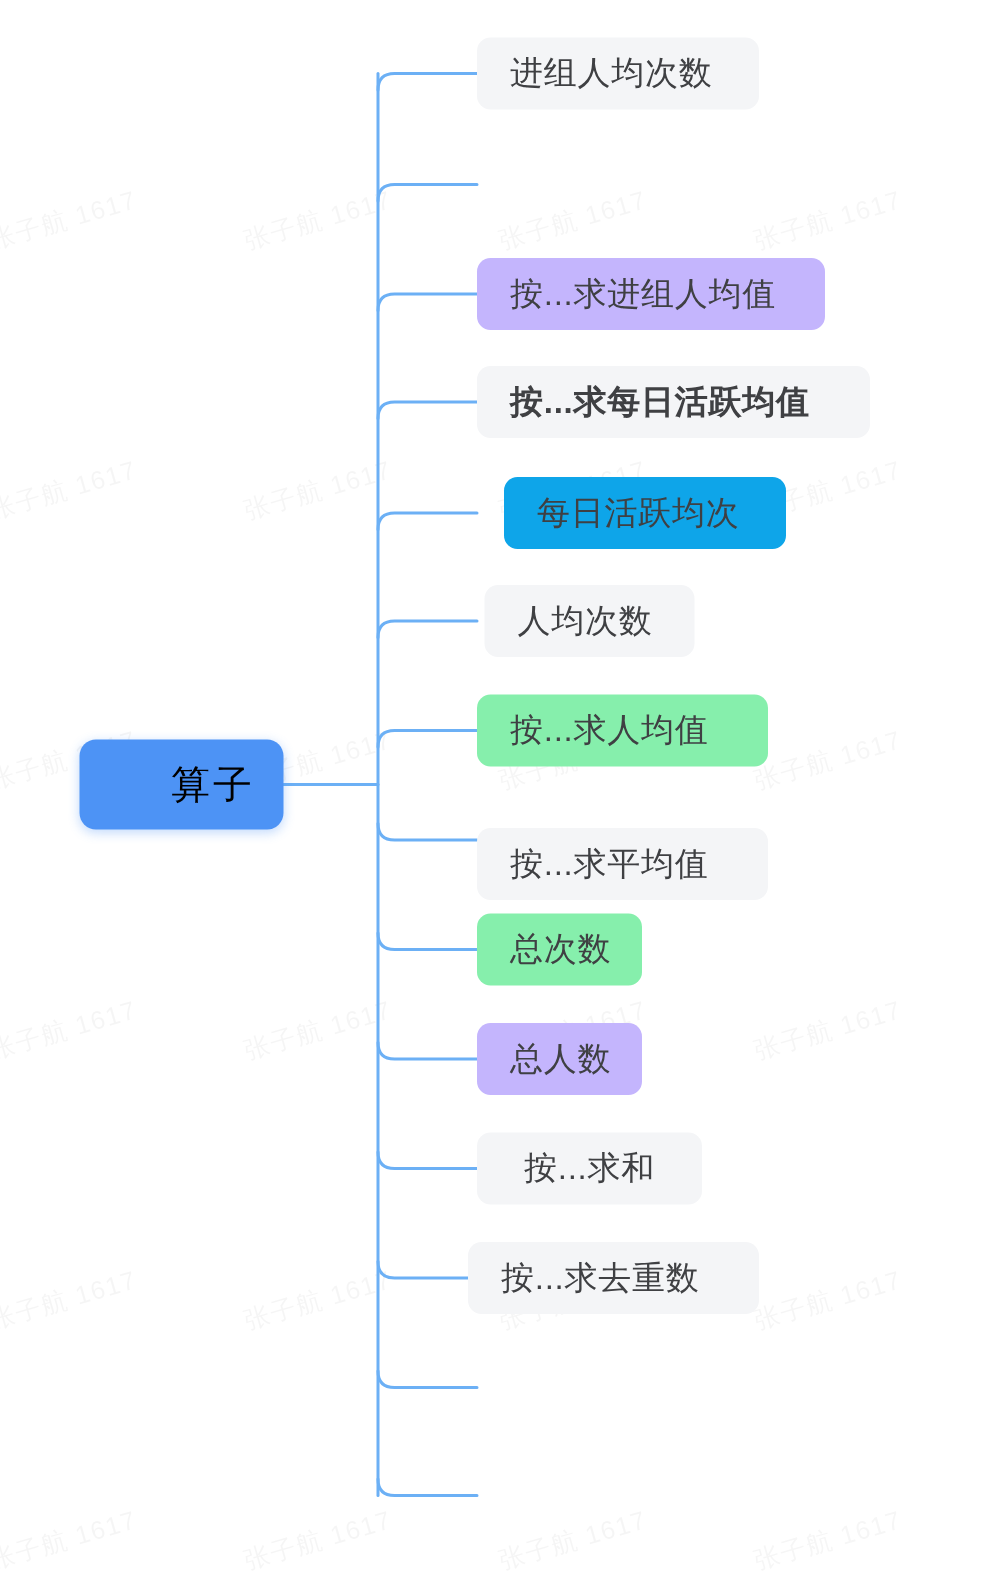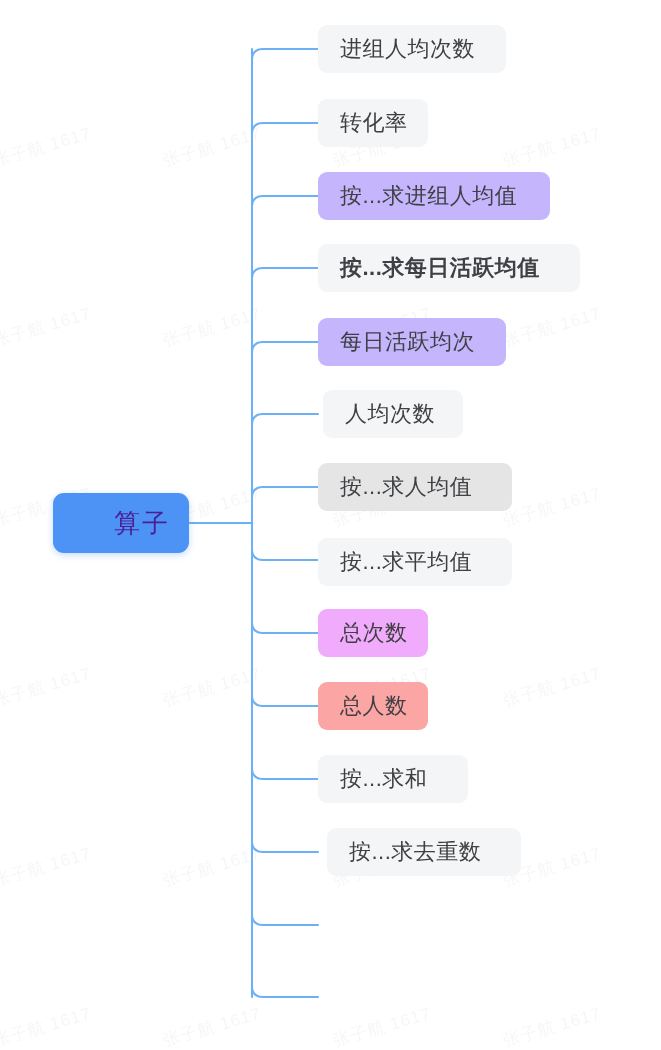--- a/index.html
+++ b/index.html
@@ -71,21 +71,21 @@
     left: 53px;
     top: 493px;
     width: 136px;
     height: 60px;
     box-sizing: border-box;
     display: flex;
     align-items: center;
     justify-content: center;
     border-radius: 11px;
     background: #4d93f5;
-    color: #4c1d95;
+    color: #000000;
     font-size: 26px;
     letter-spacing: 2px;
     box-shadow: 0 2px 7px rgba(77,147,245,0.33);
     padding-left: 42px;
   }
 </style>
 </head>
 <body>
 
 <div id="mindmap-canvas">
@@ -136,48 +136,45 @@
       <path d="M 252 986 Q 252 997 263 997 L 318 997" fill="none" stroke="#6cb0f5" stroke-width="2" stroke-linecap="round"></path>
     </svg>
 
   <div id="node-layer">
     <div id="root-node">
       <span>算子</span>
     </div>
   <div class="child-node" style="left: 318px; top: 25px; width: 188px; background: rgb(244, 245, 247); color: rgb(63, 64, 67);">
         <span>进组人均次数</span>
       </div>
-      <div class="child-node" style="left: 318px; top: 99px; width: 110px; background: rgb(244, 245, 247); color: rgb(63, 64, 67);">
-        <span>转化率</span>
-      </div>
       <div class="child-node" style="left: 318px; top: 172px; width: 232px; background: #c4b5fd; color: rgb(63, 64, 67);">
         <span>按...求进组人均值</span>
       </div>
       <div class="child-node" style="left: 318px; top: 244px; width: 262px; background: rgb(244, 245, 247); color: rgb(63, 64, 67); font-weight: bold;">
         <span>按...求每日活跃均值</span>
       </div>
-      <div class="child-node" style="left: 318px; top: 318px; width: 188px; background: #c4b5fd; color: rgb(63, 64, 67);">
+      <div class="child-node" style="left: 336px; top: 318px; width: 188px; background: #0ea5e9; color: rgb(63, 64, 67);">
         <span>每日活跃均次</span>
       </div>
       <div class="child-node" style="left: 323px; top: 390px; width: 140px; background: rgb(244, 245, 247); color: rgb(63, 64, 67);">
         <span>人均次数</span>
       </div>
-      <div class="child-node" style="left: 318px; top: 463px; width: 194px; background: #e5e5e5; color: rgb(63, 64, 67); text-align: right;">
+      <div class="child-node" style="left: 318px; top: 463px; width: 194px; background: #86efac; color: rgb(63, 64, 67); text-align: right;">
         <span>按...求人均值</span>
       </div>
-      <div class="child-node" style="left: 318px; top: 538px; width: 194px; background: rgb(244, 245, 247); color: rgb(63, 64, 67);">
+      <div class="child-node" style="left: 318px; top: 552px; width: 194px; background: rgb(244, 245, 247); color: rgb(63, 64, 67);">
         <span>按...求平均值</span>
       </div>
-      <div class="child-node" style="left: 318px; top: 609px; width: 110px; background: #f0abfc; color: rgb(63, 64, 67);">
+      <div class="child-node" style="left: 318px; top: 609px; width: 110px; background: #86efac; color: rgb(63, 64, 67);">
         <span>总次数</span>
       </div>
-      <div class="child-node" style="left: 318px; top: 682px; width: 110px; background: #fca5a5; color: rgb(63, 64, 67);">
+      <div class="child-node" style="left: 318px; top: 682px; width: 110px; background: #c4b5fd; color: rgb(63, 64, 67);">
         <span>总人数</span>
       </div>
-      <div class="child-node" style="left: 318px; top: 755px; width: 150px; background: rgb(244, 245, 247); color: rgb(63, 64, 67);">
+      <div class="child-node" style="left: 318px; top: 755px; width: 150px; background: rgb(244, 245, 247); color: rgb(63, 64, 67); justify-content: center;">
         <span>按...求和</span>
       </div>
-      <div class="child-node" style="left: 327px; top: 828px; width: 194px; background: rgb(244, 245, 247); color: rgb(63, 64, 67);">
+      <div class="child-node" style="left: 312px; top: 828px; width: 194px; background: rgb(244, 245, 247); color: rgb(63, 64, 67);">
         <span>按...求去重数</span>
       </div>
     </div>
 
 </div>
 
 </body></html>

